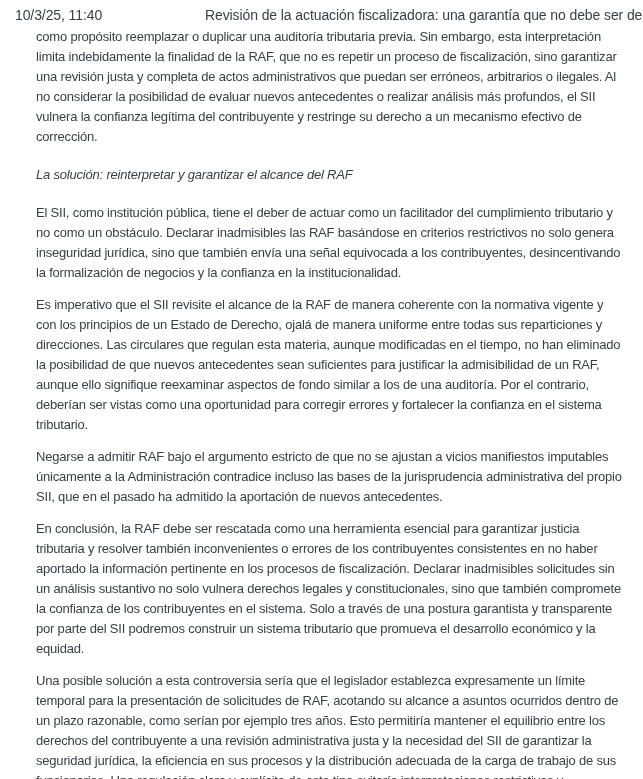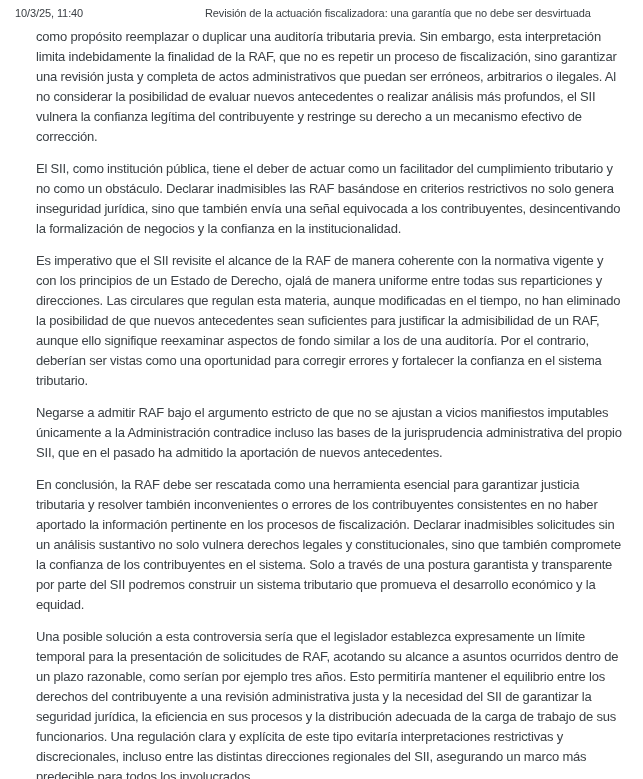--- a/index.html
+++ b/index.html
@@ -14,21 +14,21 @@
     height: 779px;
     background: #ffffff;
     overflow: hidden;
   }
   .print-header {
     position: absolute;
     top: 7px;
     left: 0;
     width: 100%;
     height: 16px;
-    font-size: 11px;
+    font-size: 14px;
     color: #3b4045;
     letter-spacing: -0.1px;
   }
   .print-header .date {
     position: absolute;
     left: 15px;
     top: 0;
     white-space: nowrap;
   }
   .print-header .doc-title {
@@ -68,20 +68,21 @@
 <div class="page">
 
   <div class="print-header">
     <span class="date">10/3/25, 11:40</span>
     <span class="doc-title">Revisión de la actuación fiscalizadora: una garantía que no debe ser desvirtuada</span>
   </div>
 
   <div class="article">
     <p>como propósito reemplazar o duplicar una auditoría tributaria previa. Sin embargo, esta interpretación limita indebidamente la finalidad de la RAF, que no es repetir un proceso de fiscalización, sino garantizar una revisión justa y completa de actos administrativos que puedan ser erróneos, arbitrarios o ilegales. Al no considerar la posibilidad de evaluar nuevos antecedentes o realizar análisis más profundos, el SII vulnera la confianza legítima del contribuyente y restringe su derecho a un mecanismo efectivo de corrección.</p>
 
+    <h2 class="section-heading">La solución: reinterpretar y garantizar el alcance del RAF</h2>
 
     <p>El SII, como institución pública, tiene el deber de actuar como un facilitador del cumplimiento tributario y no como un obstáculo. Declarar inadmisibles las RAF basándose en criterios restrictivos no solo genera inseguridad jurídica, sino que también envía una señal equivocada a los contribuyentes, desincentivando la formalización de negocios y la confianza en la institucionalidad.</p>
 
     <p>Es imperativo que el SII revisite el alcance de la RAF de manera coherente con la normativa vigente y con los principios de un Estado de Derecho, ojalá de manera uniforme entre todas sus reparticiones y direcciones. Las circulares que regulan esta materia, aunque modificadas en el tiempo, no han eliminado la posibilidad de que nuevos antecedentes sean suficientes para justificar la admisibilidad de un RAF, aunque ello signifique reexaminar aspectos de fondo similar a los de una auditoría. Por el contrario, deberían ser vistas como una oportunidad para corregir errores y fortalecer la confianza en el sistema tributario.</p>
 
     <p>Negarse a admitir RAF bajo el argumento estricto de que no se ajustan a vicios manifiestos imputables únicamente a la Administración contradice incluso las bases de la jurisprudencia administrativa del propio SII, que en el pasado ha admitido la aportación de nuevos antecedentes.</p>
 
     <p>En conclusión, la RAF debe ser rescatada como una herramienta esencial para garantizar justicia tributaria y resolver también inconvenientes o errores de los contribuyentes consistentes en no haber aportado la información pertinente en los procesos de fiscalización. Declarar inadmisibles solicitudes sin un análisis sustantivo no solo vulnera derechos legales y constitucionales, sino que también compromete la confianza de los contribuyentes en el sistema. Solo a través de una postura garantista y transparente por parte del SII podremos construir un sistema tributario que promueva el desarrollo económico y la equidad.</p>
 
     <p>Una posible solución a esta controversia sería que el legislador establezca expresamente un límite temporal para la presentación de solicitudes de RAF, acotando su alcance a asuntos ocurridos dentro de un plazo razonable, como serían por ejemplo tres años. Esto permitiría mantener el equilibrio entre los derechos del contribuyente a una revisión administrativa justa y la necesidad del SII de garantizar la seguridad jurídica, la eficiencia en sus procesos y la distribución adecuada de la carga de trabajo de sus funcionarios. Una regulación clara y explícita de este tipo evitaría interpretaciones restrictivas y discrecionales, incluso entre las distintas direcciones regionales del SII, asegurando un marco más predecible para todos los involucrados.</p>

